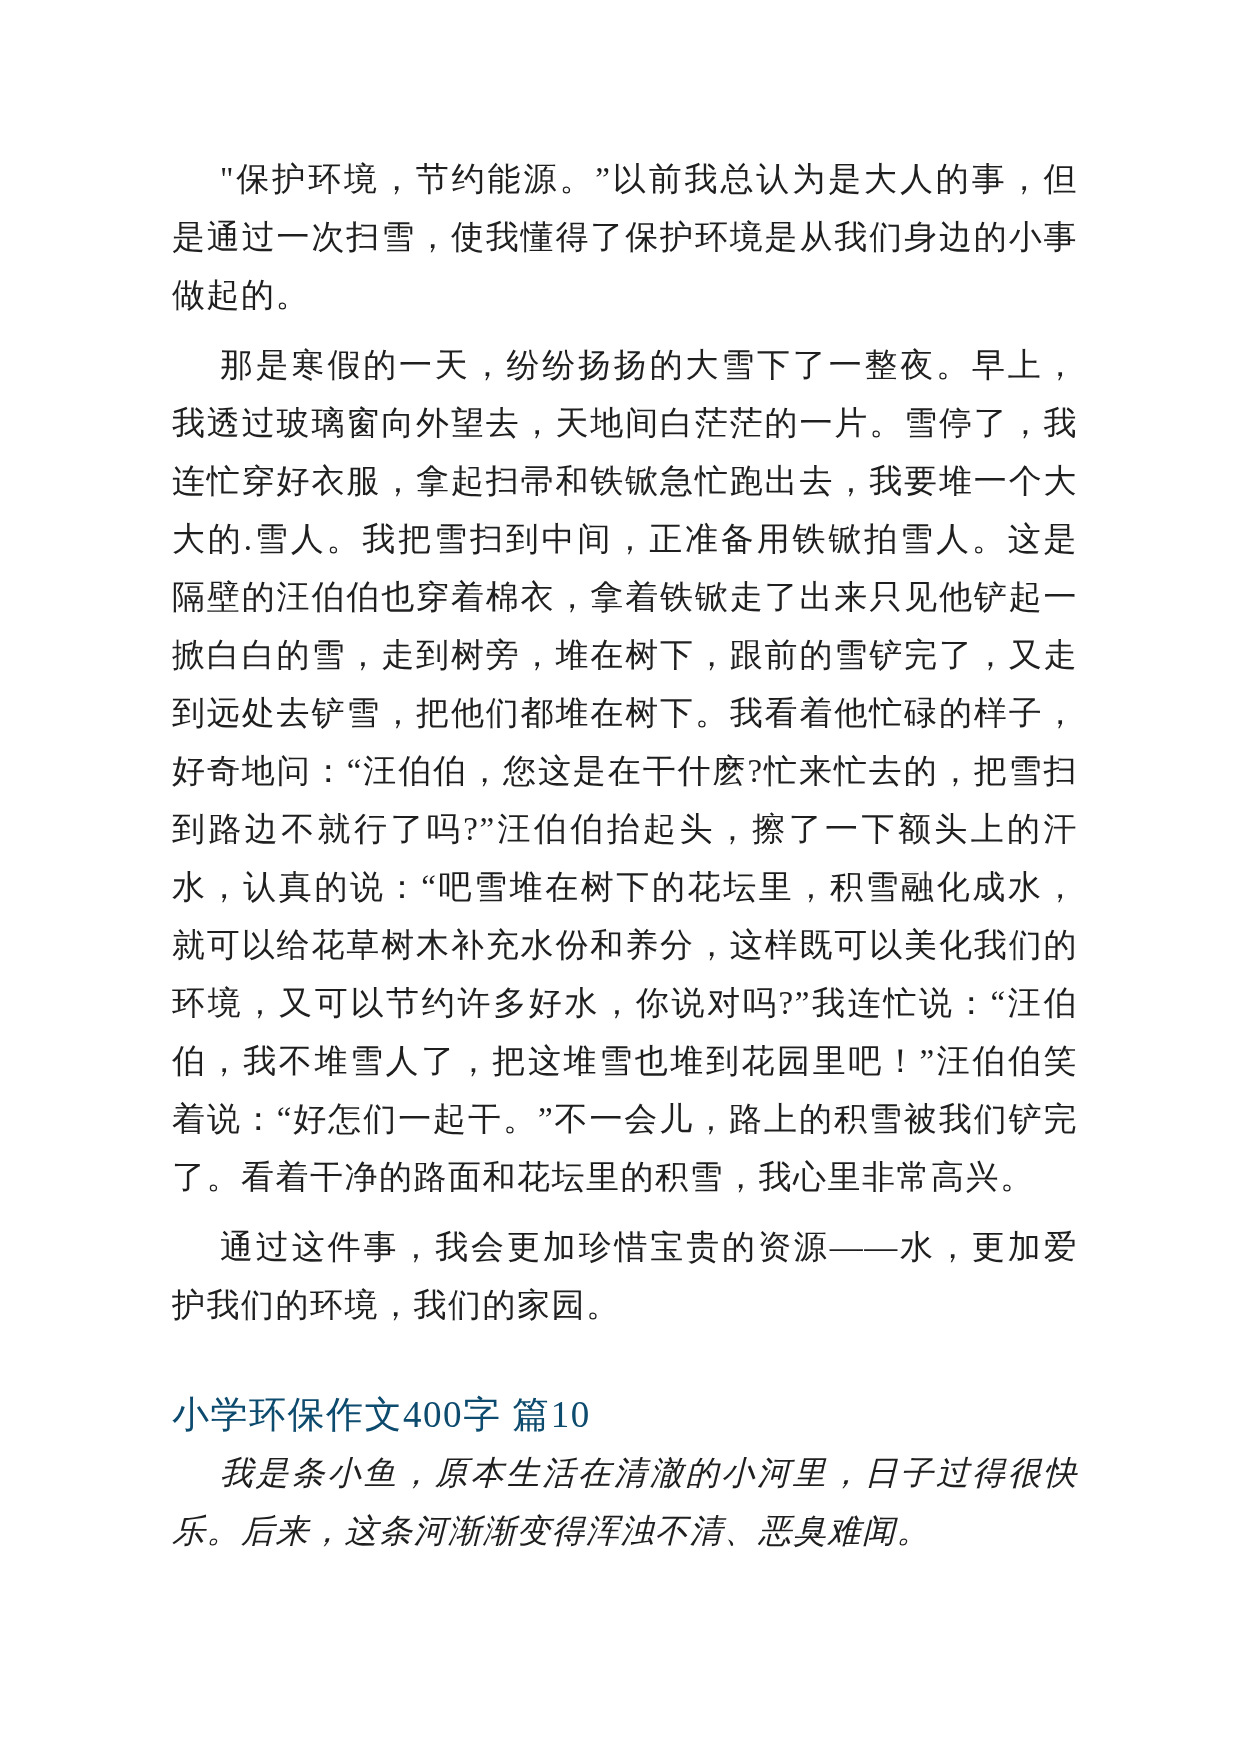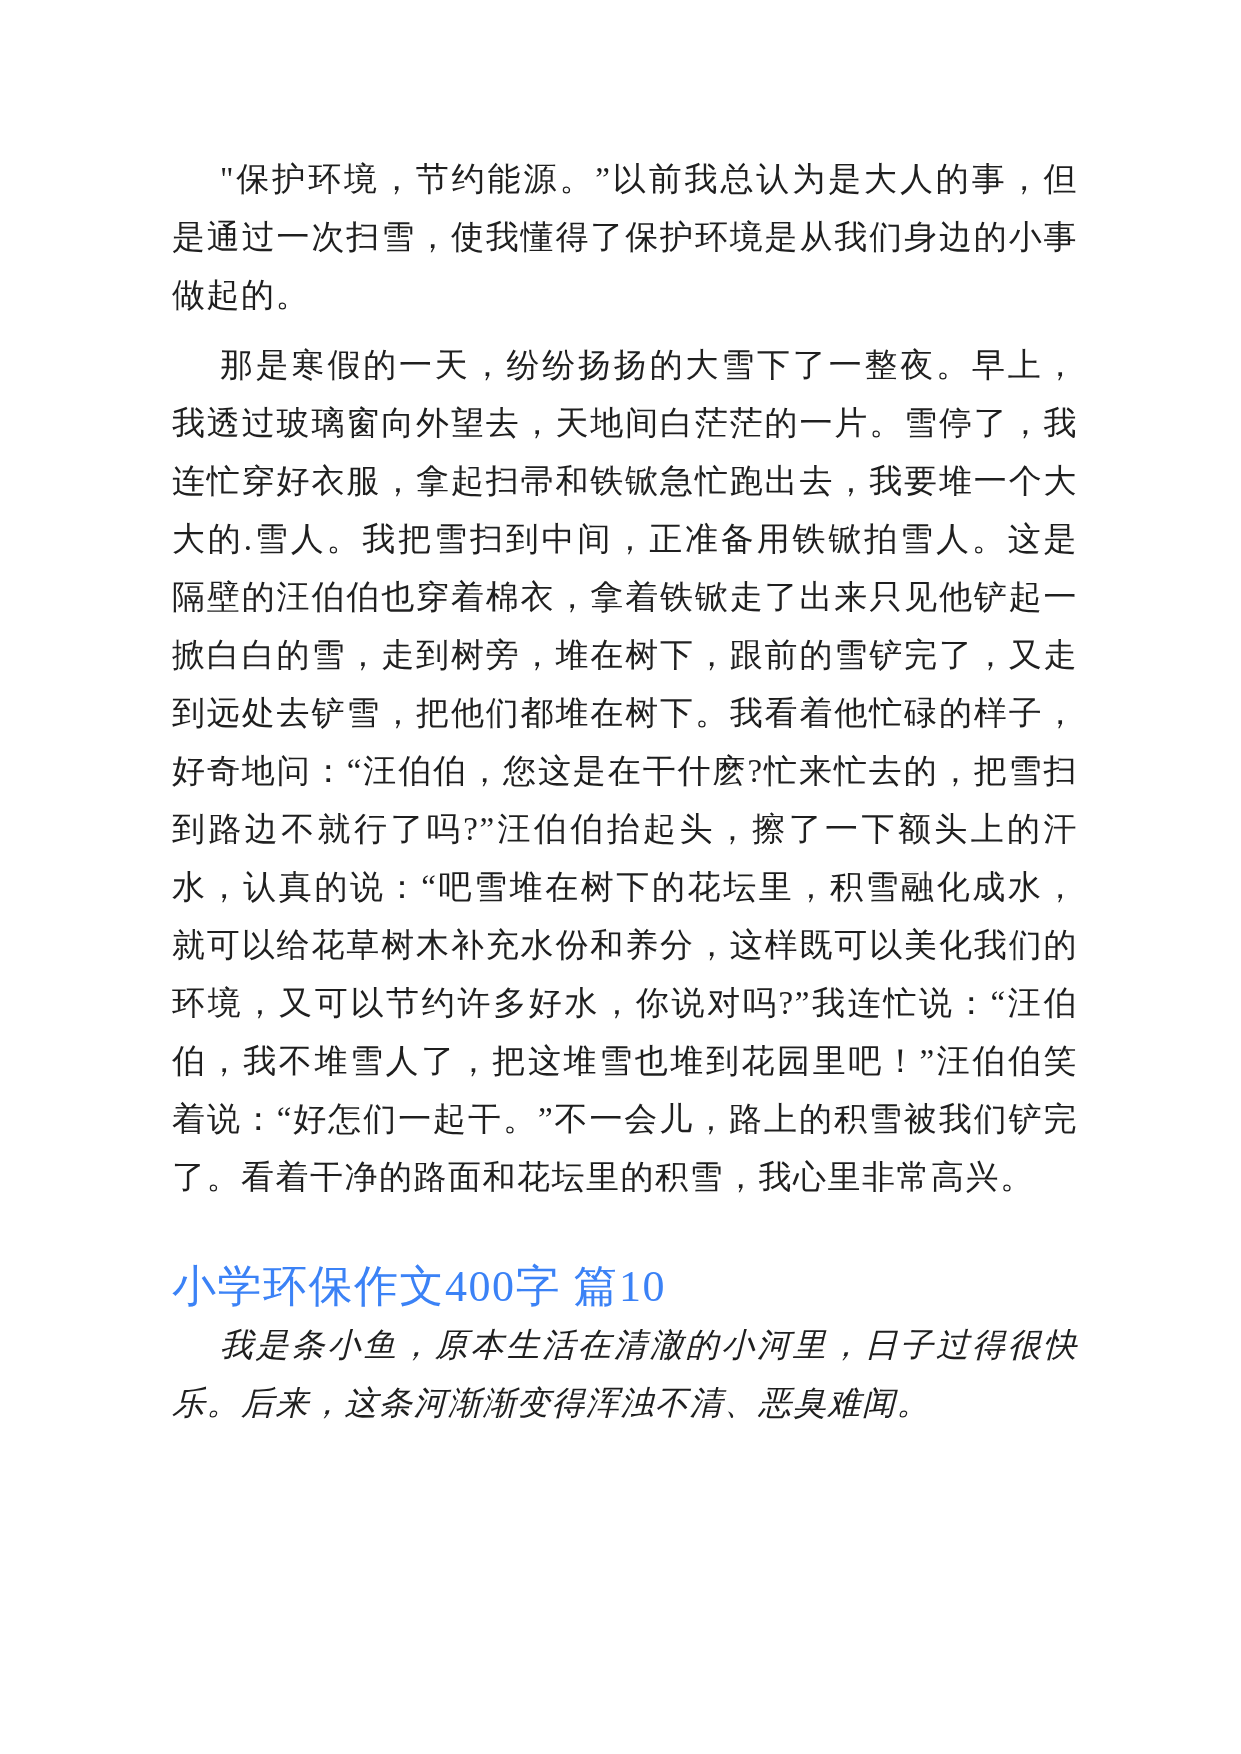--- a/index.html
+++ b/index.html
@@ -29,30 +29,31 @@
     letter-spacing: 1.5px;
     text-align: justify;
     text-justify: inter-character;
     text-indent: 48px;
     font-weight: 400;
     word-break: break-all;
   }
   .para + .para { margin-top: 12px; }
   .section-heading {
     margin: 52px 0 0 0;
-    font-size: 44px;
+    font-size: 37px;
     line-height: 58px;
     letter-spacing: 1.5px;
     font-weight: 400;
     text-indent: 0;
-    color: #3b82f6;
+    color: #0c4a6e;
   }
   .section-heading + .para { margin-top: 0; font-style: italic; }
 </style>
 </head>
 <body>
 
 <div class="page">
   <p class="para">"保护环境，节约能源。”以前我总认为是大人的事，但是通过一次扫雪，使我懂得了保护环境是从我们身边的小事做起的。</p>
   <p class="para">那是寒假的一天，纷纷扬扬的大雪下了一整夜。早上，我透过玻璃窗向外望去，天地间白茫茫的一片。雪停了，我连忙穿好衣服，拿起扫帚和铁锨急忙跑出去，我要堆一个大大的.雪人。我把雪扫到中间，正准备用铁锨拍雪人。这是隔壁的汪伯伯也穿着棉衣，拿着铁锨走了出来只见他铲起一掀白白的雪，走到树旁，堆在树下，跟前的雪铲完了，又走到远处去铲雪，把他们都堆在树下。我看着他忙碌的样子，好奇地问：“汪伯伯，您这是在干什麽?忙来忙去的，把雪扫到路边不就行了吗?”汪伯伯抬起头，擦了一下额头上的汗水，认真的说：“吧雪堆在树下的花坛里，积雪融化成水，就可以给花草树木补充水份和养分，这样既可以美化我们的环境，又可以节约许多好水，你说对吗?”我连忙说：“汪伯伯，我不堆雪人了，把这堆雪也堆到花园里吧！”汪伯伯笑着说：“好怎们一起干。”不一会儿，路上的积雪被我们铲完了。看着干净的路面和花坛里的积雪，我心里非常高兴。</p>
+  <p class="para">通过这件事，我会更加珍惜宝贵的资源——水，更加爱护我们的环境，我们的家园。</p>
   <h2 class="section-heading">小学环保作文400字 篇10</h2>
   <p class="para">我是条小鱼，原本生活在清澈的小河里，日子过得很快乐。后来，这条河渐渐变得浑浊不清、恶臭难闻。</p>
 </div>
 
 </body></html>

